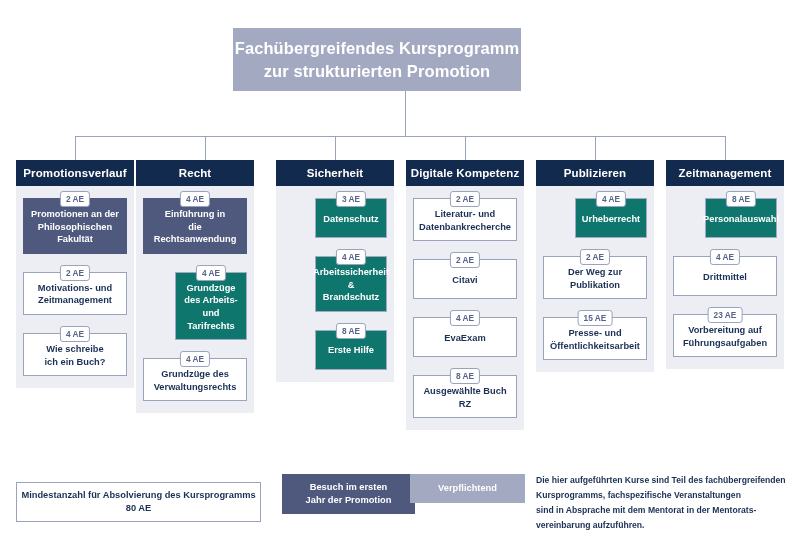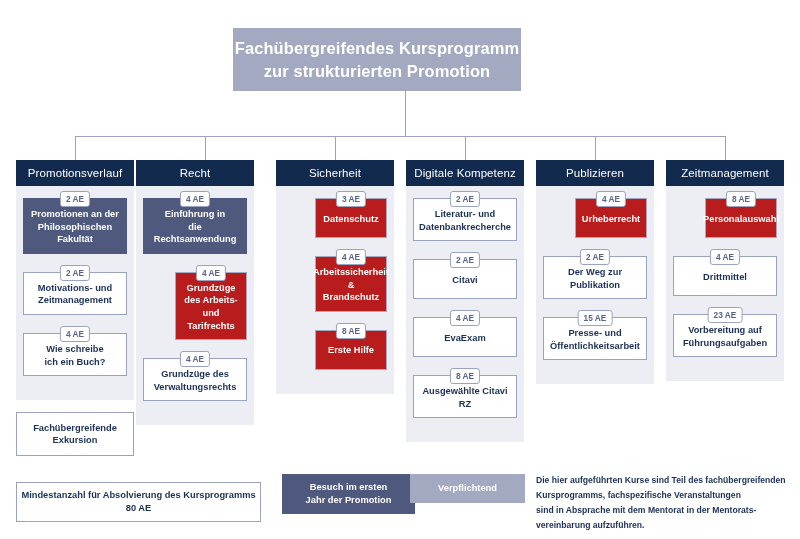--- a/index.html
+++ b/index.html
@@ -56,27 +56,27 @@
     width: 118px;
   }
   .col-header {
     background: #122a4d;
     color: #ffffff;
     height: 26px;
     display: flex;
     align-items: center;
     justify-content: center;
     font-size: 11.5px;
-    font-weight: normal;
+    font-weight: bold;
     letter-spacing: 0.1px;
     white-space: nowrap;
   }
   .col-panel {
     background: #eceef4;
-    padding: 12px 7px 24px 7px;
+    padding: 12px 7px 12px 7px;
     box-sizing: border-box;
   }
 
   
   .course {
     position: relative;
     box-sizing: border-box;
     margin-bottom: 18px;
     min-height: 40px;
     display: flex;
@@ -94,21 +94,21 @@
     background: #ffffff;
     border: 1px solid #9aa3bd;
     color: #1b3055;
   }
   .course.dark {
     background: #4e597d;
     border: 1px solid #4e597d;
     color: #ffffff;
   }
   .course.light {
-    background: #b91c1c;
+    background: #0f766e;
     border: 1px solid #a3a9c0;
     color: #ffffff;
     margin-left: 32px;
   }
 
   
   .ae-badge {
     position: absolute;
     top: -8px;
     left: 50%;
@@ -209,23 +209,20 @@
         </div>
         <div class="course white">
           <span class="ae-badge">2 AE</span>
           <span>Motivations- und<br>Zeitmanagement</span>
         </div>
         <div class="course white">
           <span class="ae-badge">4 AE</span>
           <span>Wie schreibe<br>ich ein Buch?</span>
         </div>
       </div>
-      <div class="standalone">
-        <span>Fachübergreifende<br>Exkursion</span>
-      </div>
     </div>
     <div class="column" style="left: 136px;">
       <div class="col-header">Recht</div>
       <div class="col-panel">
         <div class="course dark">
           <span class="ae-badge">4 AE</span>
           <span>Einführung in<br>die Rechtsanwendung</span>
         </div>
         <div class="course light">
           <span class="ae-badge">4 AE</span>
@@ -264,21 +261,21 @@
         <div class="course white">
           <span class="ae-badge">2 AE</span>
           <span>Citavi</span>
         </div>
         <div class="course white">
           <span class="ae-badge">4 AE</span>
           <span>EvaExam</span>
         </div>
         <div class="course white">
           <span class="ae-badge">8 AE</span>
-          <span>Ausgewählte Citavi RZ</span>
+          <span>Ausgewählte Buch RZ</span>
         </div>
       </div>
     </div>
     <div class="column" style="left: 536px;">
       <div class="col-header">Publizieren</div>
       <div class="col-panel">
         <div class="course light">
           <span class="ae-badge">4 AE</span>
           <span>Urheberrecht</span>
         </div>

